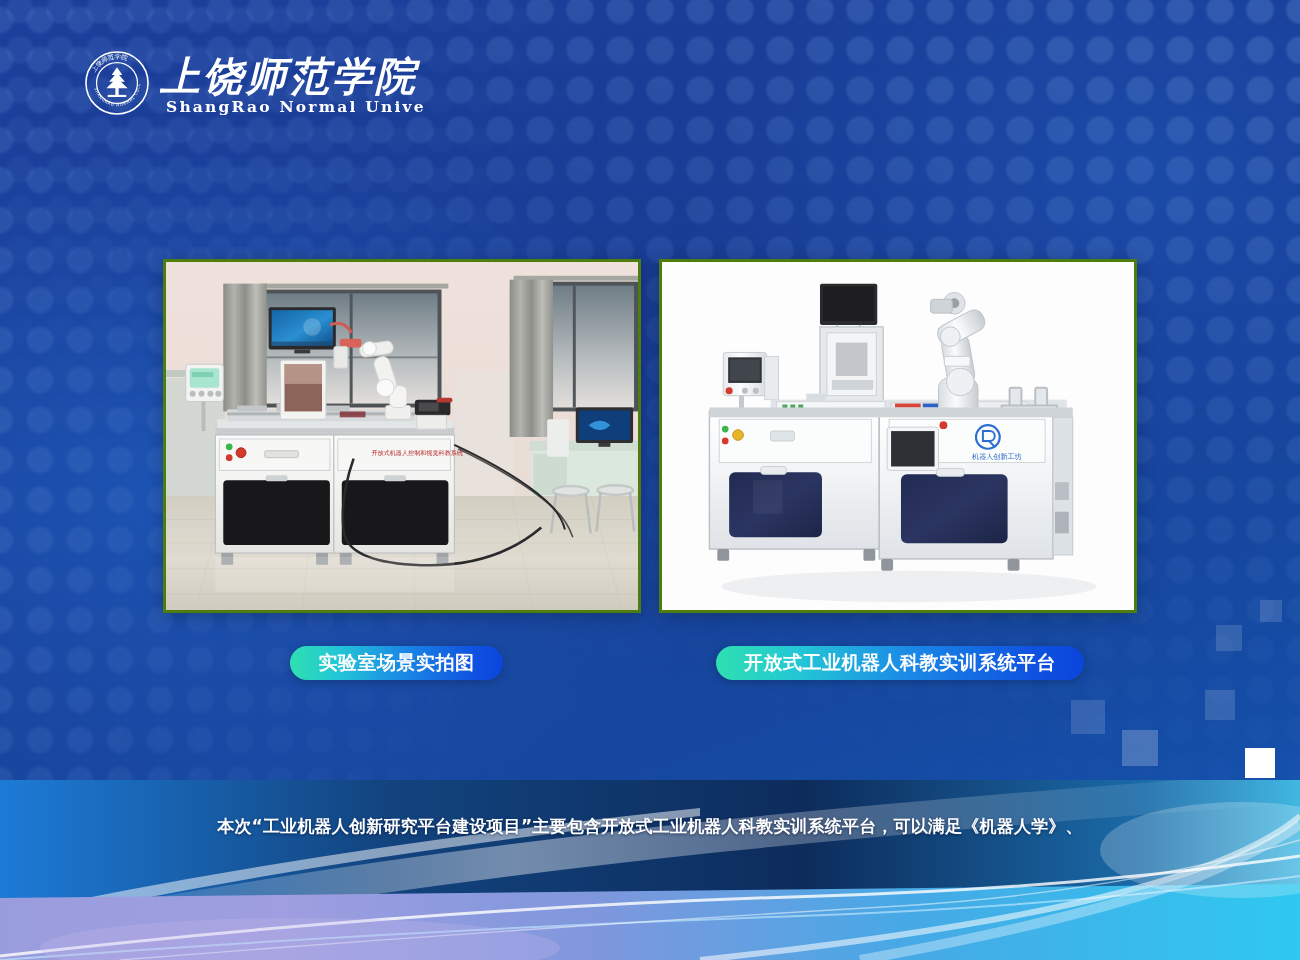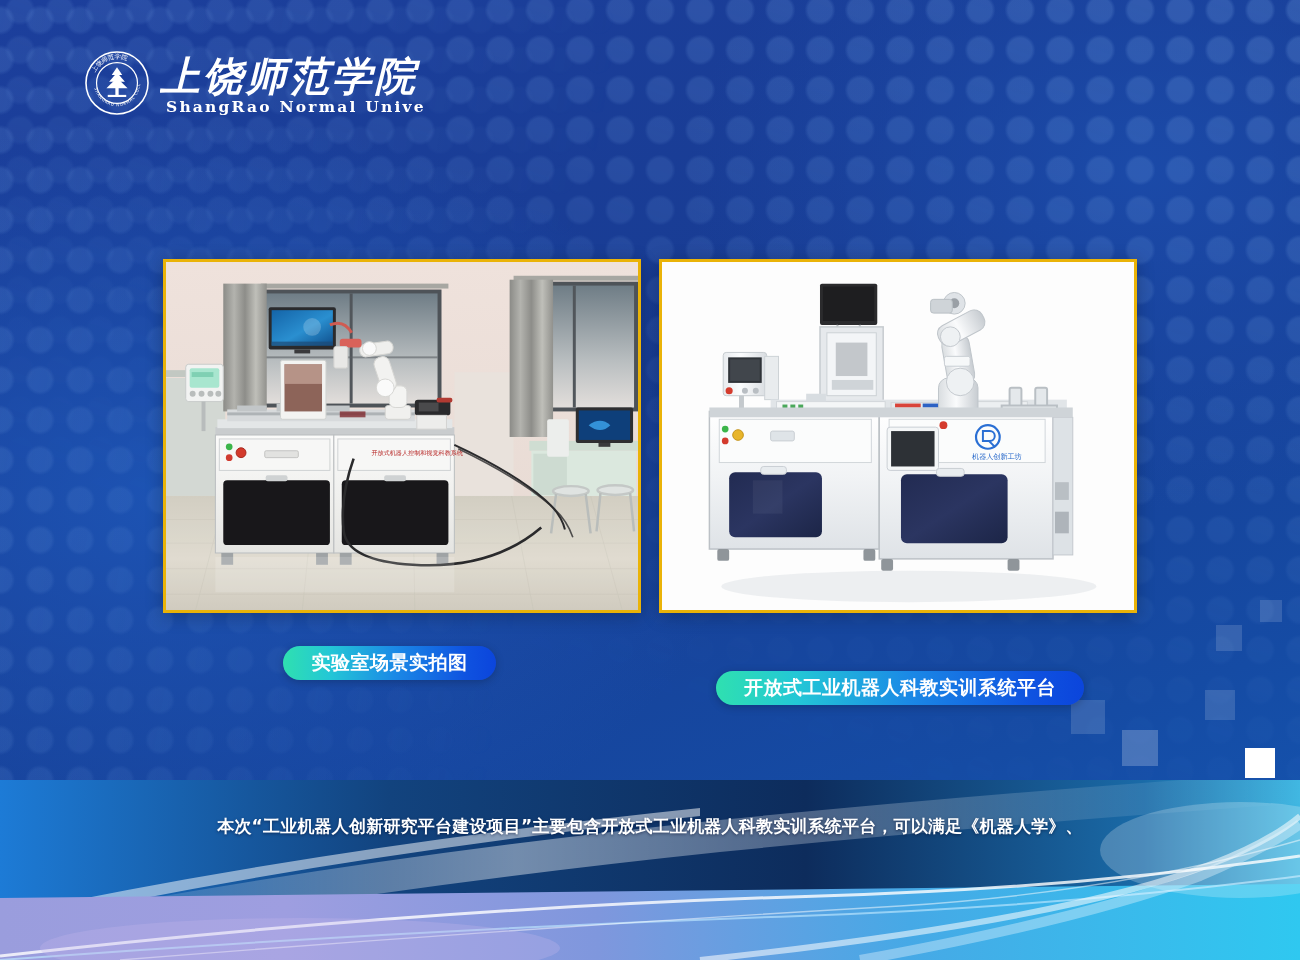--- a/index.html
+++ b/index.html
@@ -45,40 +45,40 @@
   .sq.c { background:rgba(255,255,255,.42); }
   .sq.w { background:#ffffff; }
 
   
   .logo { position:absolute; left:84px; top:50px; width:340px; height:72px; }
   .logo-seal { position:absolute; left:0; top:0; width:66px; height:66px; }
   .logo-word { position:absolute; left:76px; top:-2px; width:266px; height:72px; }
 
   
   .photo {
-    position:absolute; border:3px solid #eab308; overflow:hidden;
+    position:absolute; border:3px solid #4d7c0f; overflow:hidden;
     box-shadow:0 3px 16px rgba(0,0,0,.25);
     background:#fde047;
   }
   .photo-left  { left:163px; top:259px; width:478px; height:354px; }
   .photo-right { left:659px; top:259px; width:478px; height:354px; }
   .ph-svg { display:block; width:100%; height:100%; }
 
   
   .pill {
     position:absolute; height:34px; border-radius:17px;
     background:linear-gradient(90deg,#2fe0b0 0%, #23c7d6 22%, #1b8ae6 52%, #0f52e0 86%, #0b45dc 100%);
     display:flex; align-items:center; justify-content:center;
     color:#ffffff; font-size:19px; font-weight:700; letter-spacing:.5px;
     box-shadow:0 2px 9px rgba(0,0,0,.22);
     white-space:nowrap;
     font-family:"DejaVu Sans","Liberation Sans",sans-serif;
   }
-  .pill-left  { left:283px; top:646px; width:213px; }
-  .pill-right { left:716px; top:646px; width:368px;margin-top:25px; }
+  .pill-left  { left:290px; top:646px; width:213px; }
+  .pill-right { left:716px; top:646px; width:368px; }
 
   
   .wave-band { position:absolute; left:0; top:780px; width:1300px; height:180px; overflow:hidden; }
 
   
   .para {
     position:absolute; left:60px; top:812px; width:1180px;
     color:#ffffff; font-size:17px; line-height:29px; font-weight:700;
     text-align:center; letter-spacing:.2px;
     text-shadow:0 1px 3px rgba(0,10,40,.55);

